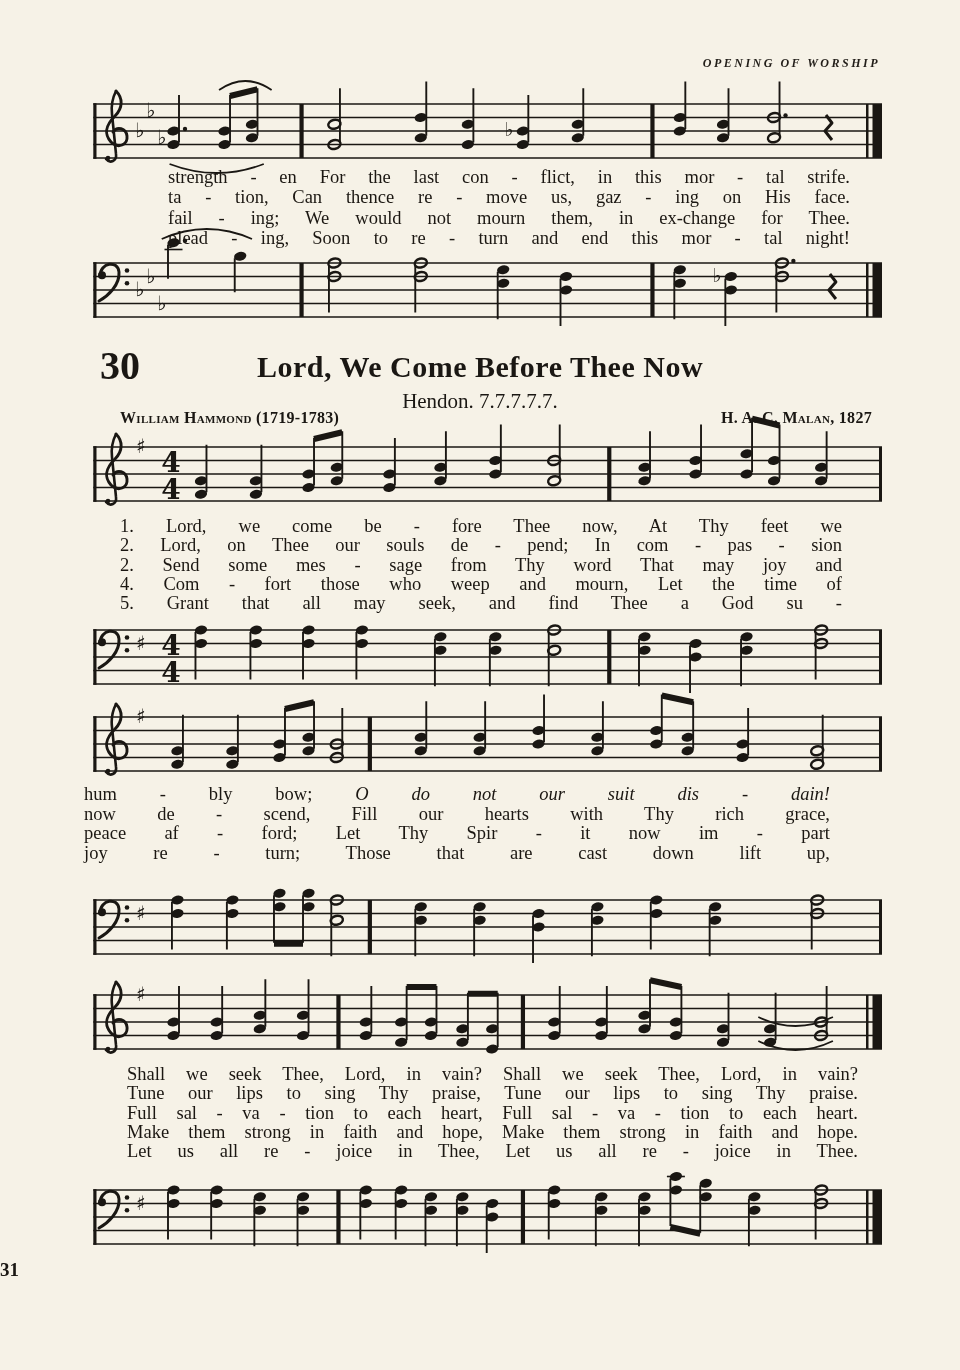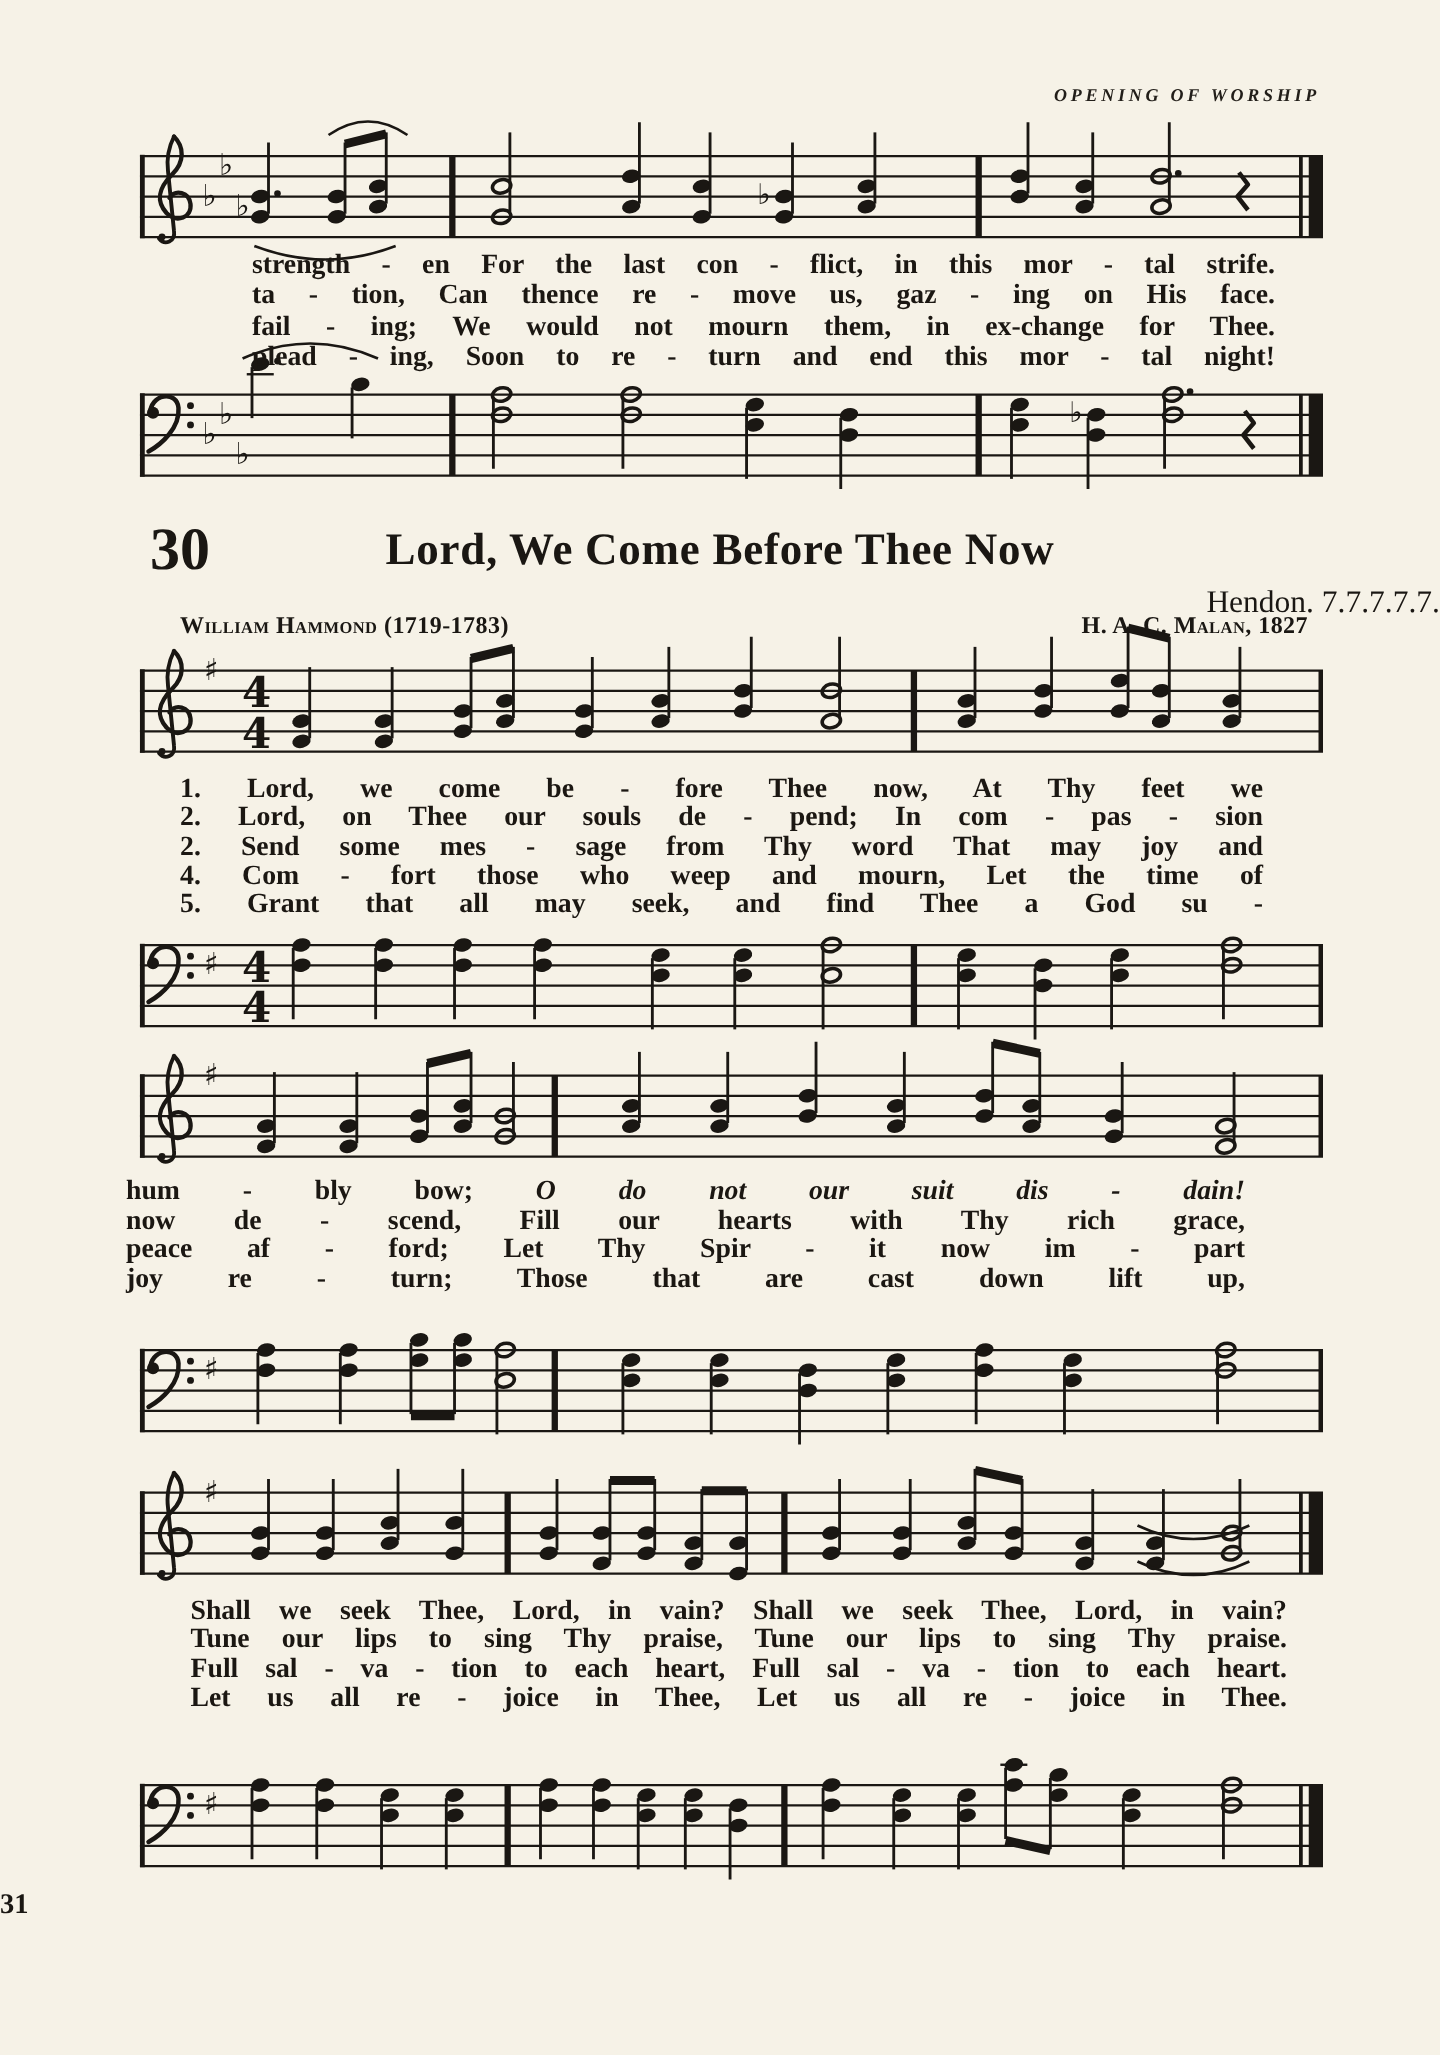--- a/index.html
+++ b/index.html
@@ -10,32 +10,32 @@
     color:#1a1713;
   }
   #score{position:absolute;left:0;top:0;}
   .abs{position:absolute;}
   .running-head{
     top:56px; right:80px; font-style:italic; font-weight:bold;
     font-size:12px; letter-spacing:2.5px; color:#221e19;
   }
   .lyrics{
     position:absolute; text-align:justify; text-align-last:justify;
-    font-weight:bold; color:#1b1712;
+    font-weight:normal; color:#1b1712;
   }
   .lyrics div{width:100%;}
   .lyr-prev{left:168px; top:167px; width:682px; font-size:18.5px; line-height:20.4px;}
   .lyr-v1 {left:120px; top:517px; width:722px; font-size:18.5px; line-height:19.3px;}
   .lyr-v2 {left:84px;  top:785px; width:746px; font-size:18.5px; line-height:19.6px;}
   .lyr-v3 {left:127px; top:1065px;width:731px; font-size:18.5px; line-height:19.3px;}
   .it{font-style:italic;}
   .hymn-number{left:100px; top:342px; font-size:40px; font-weight:bold;}
   .hymn-title{left:0; top:350px; width:960px; text-align:center;
     font-size:30px; font-weight:bold; letter-spacing:0.5px;}
-  .hymn-tune{left:0; top:389px; width:960px; text-align:right; font-size:21px;}
+  .hymn-tune{left:0; top:389px; width:960px; text-align:center; font-size:21px;}
   .credit{top:409px; font-size:16px; font-weight:bold; font-variant:small-caps; letter-spacing:0.3px;}
   .credit-author{left:120px;}
   .credit-composer{right:88px;}
   .page-number{left:0; top:1259px; width:804px; text-align:left;
     font-size:19px; font-weight:bold;}
 </style>
 </head>
 <body>
 
 <div class="page">
@@ -548,17 +548,18 @@
     <div><span>hum - bly bow;</span> <span class="it">O do not our suit dis - dain!</span></div>
     <div>now de - scend, Fill our hearts with Thy rich grace,</div>
     <div>peace af - ford; Let Thy Spir - it now im - part</div>
     <div>joy re - turn; Those that are cast down lift up,</div>
   </div>
 
   <div class="lyrics lyr-v3">
     <div>Shall we seek Thee, Lord, in vain? Shall we seek Thee, Lord, in vain?</div>
     <div>Tune our lips to sing Thy praise, Tune our lips to sing Thy praise.</div>
     <div>Full sal - va - tion to each heart, Full sal - va - tion to each heart.</div>
+    <div>Make them strong in faith and hope, Make them strong in faith and hope.</div>
     <div>Let us all re - joice in Thee, Let us all re - joice in Thee.</div>
   </div>
 
   <div class="abs page-number">31</div>
 </div>
 
 </body></html>

